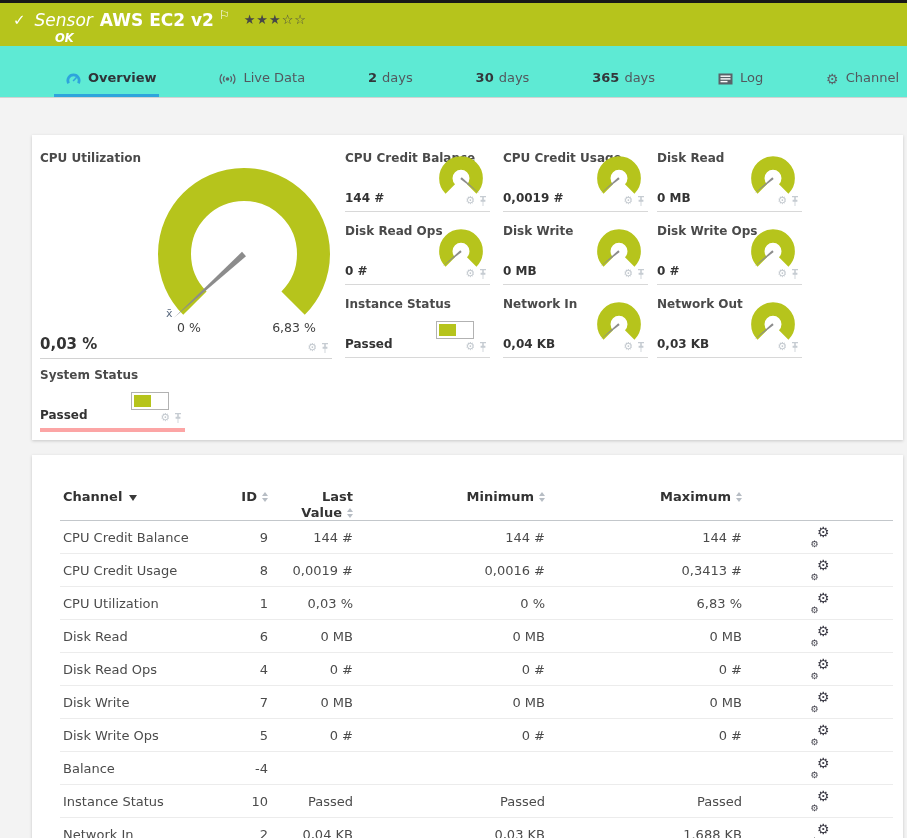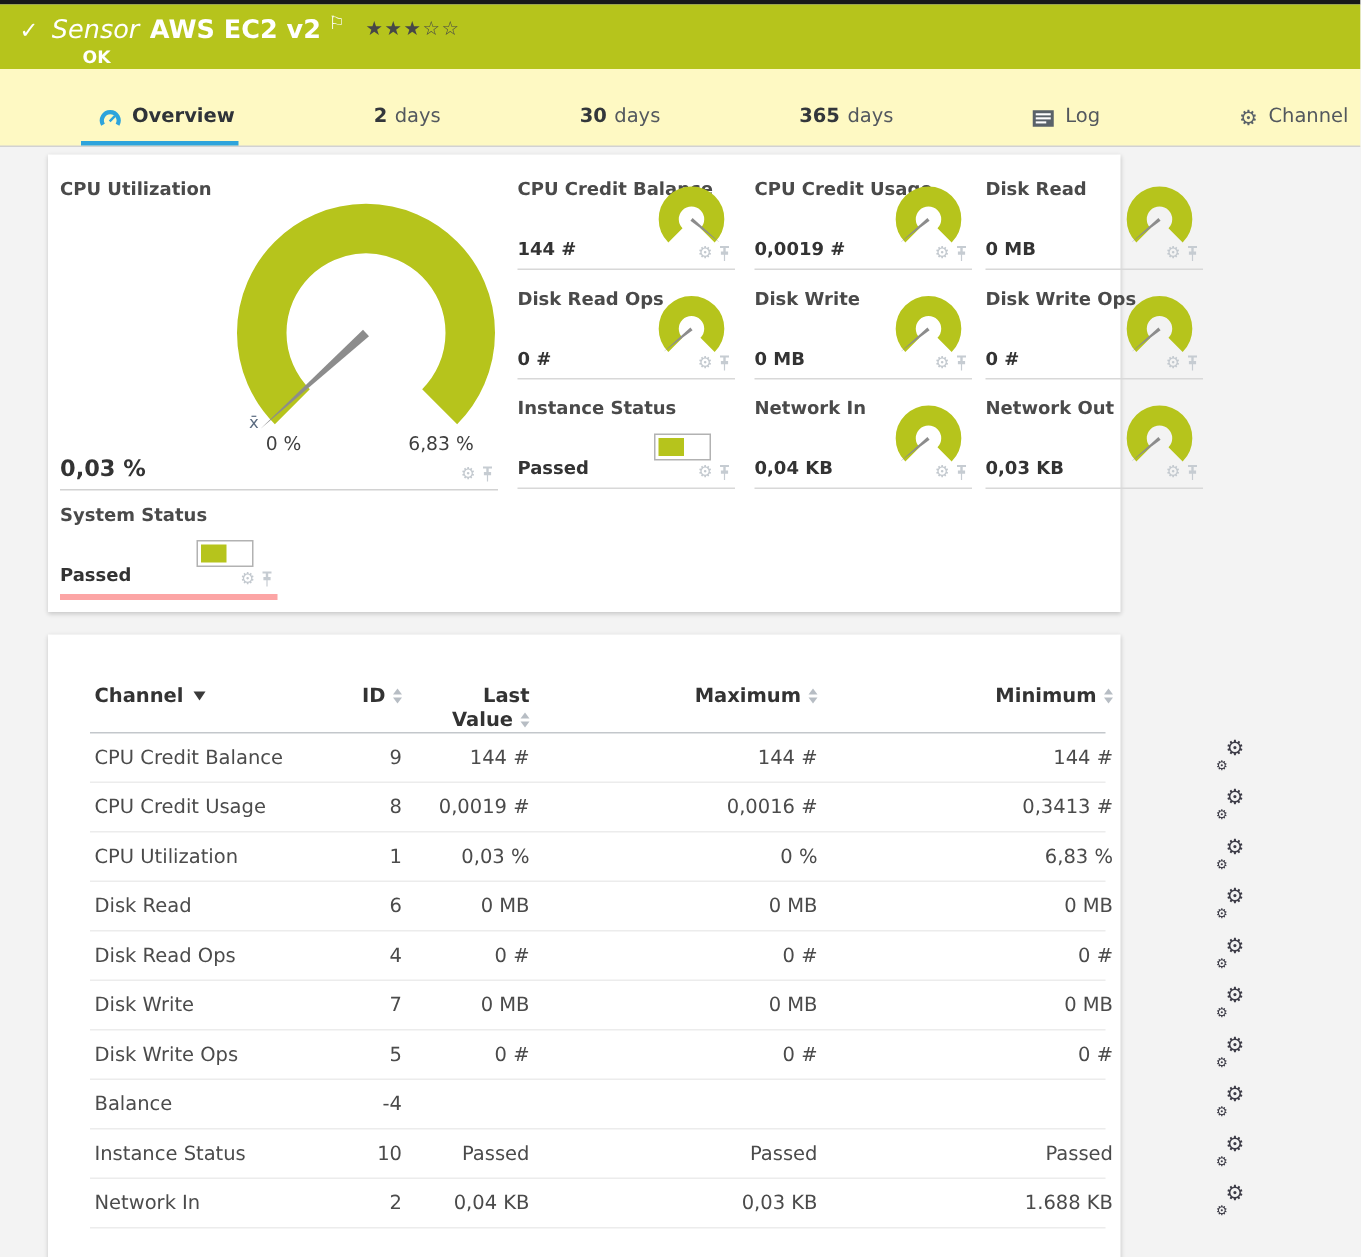--- a/index.html
+++ b/index.html
@@ -12,39 +12,39 @@
   .top-strip{position:absolute;left:0;top:0;width:907px;height:3px;background:#181818;}
 
   
   .statusbar{position:absolute;left:0;top:3px;width:907px;height:43px;background:#b6c41c;color:#fff;}
   .sb-line1{position:absolute;left:13px;top:7px;display:flex;align-items:center;}
   .check-icon{font-size:15px;font-weight:bold;color:#fff;margin-right:9px;}
   .sb-type{font-style:italic;font-size:17px;margin-right:7px;}
   .sb-title{font-size:17px;font-weight:bold;}
   .flag-icon{font-size:12px;margin-left:5px;position:relative;top:-5px;}
   .stars{margin-left:14px;font-size:13px;letter-spacing:1px;color:#474747;position:relative;top:-1px;cursor:pointer;}
-  .sb-status{position:absolute;left:55px;top:28px;font-size:11.5px;font-weight:bold;}
+  .sb-status{position:absolute;left:55px;top:28px;font-size:11.5px;font-weight:bold;font-style:italic;}
 
   
   .tabstrip{
     position:absolute;left:0;top:46px;width:907px;height:52px;box-sizing:border-box;
-    background:#fef9c3;border-bottom:1px solid #d2d2d2;
+    background:#5eead4;border-bottom:1px solid #d2d2d2;
     display:flex;align-items:center;justify-content:space-between;
     padding:12px 8px 0 66px;
   }
   .tab{position:relative;height:100%;display:flex;align-items:center;cursor:pointer;white-space:nowrap;color:#53585e;font-size:13px;}
   .tab .tab-icon{display:inline-flex;margin-right:7px;position:relative;top:1px;}
   .tab .tab-num{font-weight:bold;color:#33373b;margin-right:5px;}
   .tab .tab-label{color:#53585e;}
   .tab.active .tab-label{color:#2f3338;font-weight:bold;}
   .tab.active::after{content:"";position:absolute;left:-12px;right:-2px;bottom:0;height:3px;background:#2ea4dc;}
   .tab .glyph-icon{font-size:14px;color:#5a6269;}
 
   
-  .panel{position:absolute;left:32px;width:715px;background:#fff;box-shadow:0 1px 3px rgba(0,0,0,0.18);}
+  .panel{position:absolute;left:32px;width:871px;background:#fff;box-shadow:0 1px 3px rgba(0,0,0,0.18);margin-top:32px;}
   .panel.gauges{top:103px;height:305px;}
   .panel.tablep{top:423px;height:430px;}
 
   
   .bigcell{position:absolute;left:8px;top:14px;width:292px;height:209px;border-bottom:1px solid #d2d2d2;cursor:pointer;}
   .cell-title{font-size:12px;font-weight:bold;color:#4a4a4a;line-height:14px;padding-top:2px;}
   .biggauge{position:absolute;left:114px;top:16px;pointer-events:none;}
   .scale-label{position:absolute;top:171px;font-size:12.5px;color:#3f3f3f;text-align:center;}
   .scale-min{left:127px;width:44px;}
   .scale-max{left:224px;width:60px;}
@@ -104,20 +104,29 @@
     <div class="tab active">
       <span class="tab-icon">
         <svg width="15" height="14" viewBox="0 0 16 15">
           <path d="M2.8,12 A6,6 0 1 1 13.2,12" fill="none" stroke="#2ea4dc" stroke-width="3"></path>
           <line x1="7.6" y1="9.6" x2="11.4" y2="5.6" stroke="#2ea4dc" stroke-width="1.7"></line>
         </svg>
       </span>
       <span class="tab-label">Overview</span>
     </div>
     <div class="tab">
+      <span class="tab-icon">
+        <svg width="17" height="14" viewBox="0 0 17 14">
+          <circle cx="8.5" cy="7" r="1.8" fill="#5a6269"></circle>
+          <path d="M5.6,4.2 a3.9,3.9 0 0 0 0,5.6 M2.9,2.2 a7.2,7.2 0 0 0 0,9.6 M11.4,4.2 a3.9,3.9 0 0 1 0,5.6 M14.1,2.2 a7.2,7.2 0 0 1 0,9.6" fill="none" stroke="#5a6269" stroke-width="1.3"></path>
+        </svg>
+      </span>
+      <span class="tab-label">Live Data</span>
+    </div>
+    <div class="tab">
       <span class="tab-num">2</span>
       <span class="tab-label">days</span>
     </div>
     <div class="tab">
       <span class="tab-num">30</span>
       <span class="tab-label">days</span>
     </div>
     <div class="tab">
       <span class="tab-num">365</span>
       <span class="tab-label">days</span>
@@ -301,22 +310,22 @@
         </span>
       </div>
     </div>
 </section>
 
 <section class="panel tablep">
   <div class="thead" id="thead">
       <div class="th al">Channel<span class="caret"></span></div>
       <div class="th ar">ID<span class="sort"><i class="up"></i><i class="dn"></i></span></div>
       <div class="th ar">Last<br>Value<span class="sort"><i class="up"></i><i class="dn"></i></span></div>
+      <div class="th ar">Minimum<span class="sort"><i class="up"></i><i class="dn"></i></span></div>
       <div class="th ar">Maximum<span class="sort"><i class="up"></i><i class="dn"></i></span></div>
-      <div class="th ar">Minimum<span class="sort"><i class="up"></i><i class="dn"></i></span></div>
       <div class="th ac"></div>
     </div>
   <div id="tbody">
       <div class="trow">
         <div class="td al">CPU Credit Balance</div>
         <div class="td ar">9</div>
         <div class="td ar">144 #</div>
         <div class="td ar">144 #</div>
         <div class="td ar">144 #</div>
         <div class="td ac"><span class="row-gear"><span class="g1">⚙</span><span class="g2">⚙</span></span></div>

